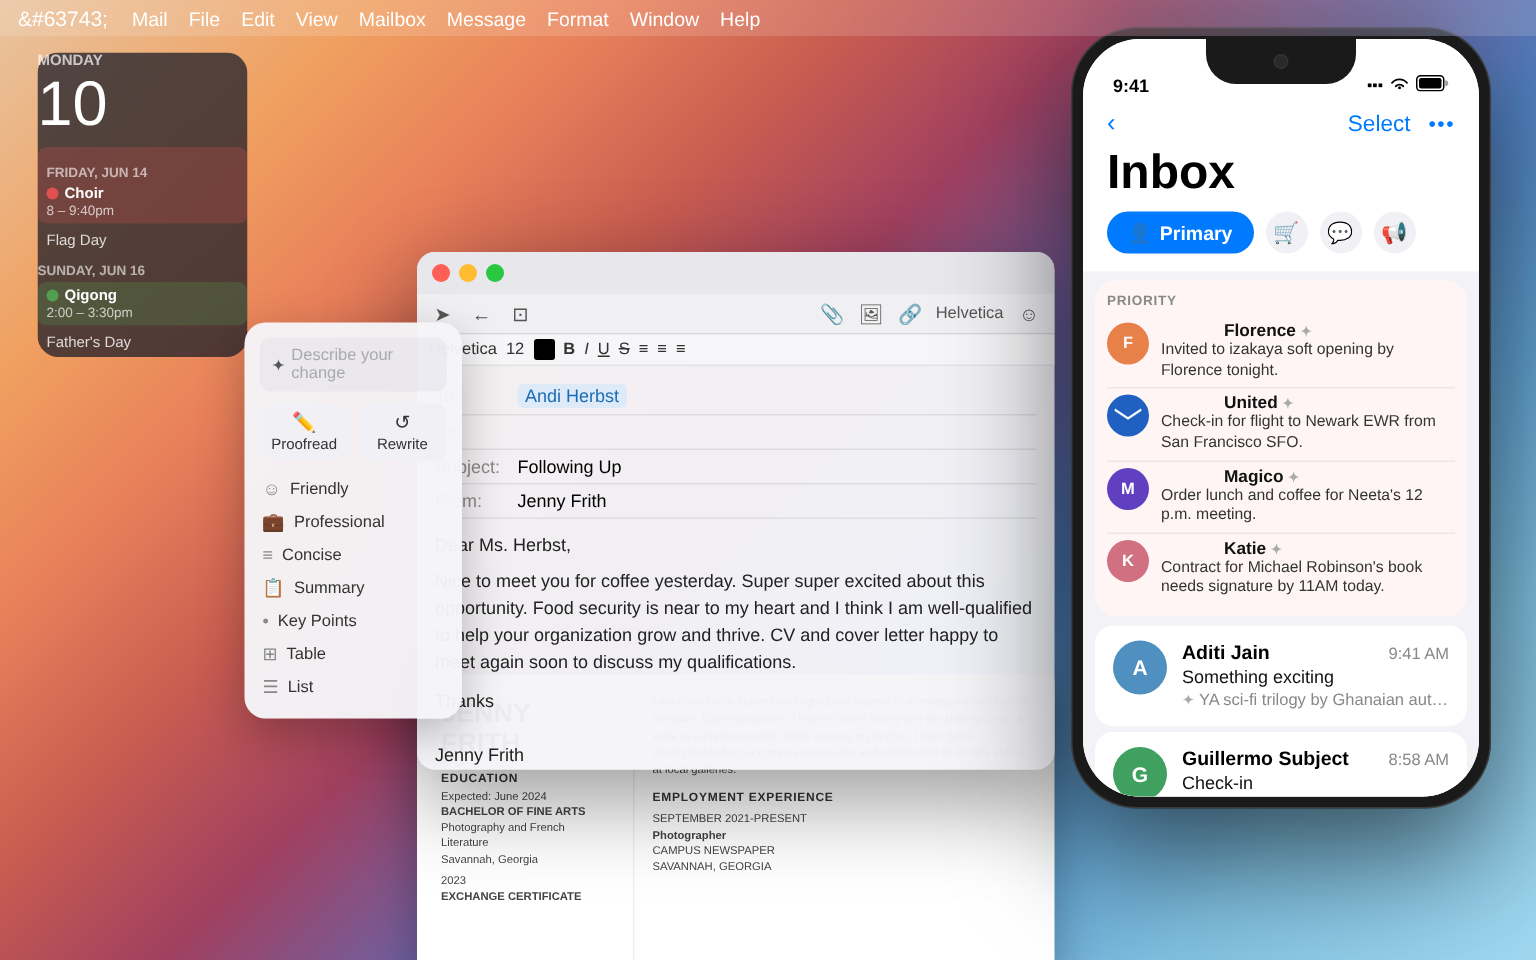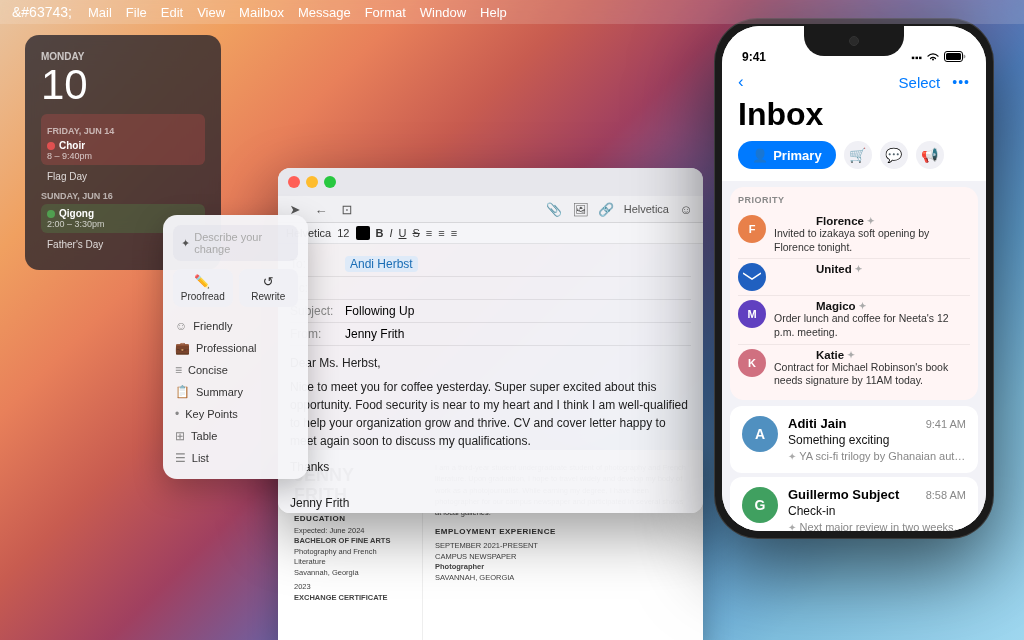--- a/index.html
+++ b/index.html
@@ -34,25 +34,25 @@
       z-index: 100;
     }
     .menubar-apple { font-size: 14px; }
     .menubar-items { display: flex; gap: 14px; font-size: 13px; }
 
     
     .calendar-widget {
       position: absolute;
       top: 35px;
       left: 25px;
-      width: 196px;
+      width: 140px;
       background: rgba(30,30,40,0.75);
       backdrop-filter: blur(20px);
       border-radius: 14px;
-      padding: 16px;
+      padding: 0;
       color: #fff;
       font-size: 11px;
     }
     .cal-day-label {
       font-size: 10px;
       font-weight: 600;
       text-transform: uppercase;
       opacity: 0.7;
       margin-bottom: 2px;
     }
@@ -605,22 +605,22 @@
       <div>Savannah, Georgia</div>
       <div style="margin-top:4px;">2023</div>
       <div style="font-weight:700;">EXCHANGE CERTIFICATE</div>
     </div>
   </div>
   <div class="resume-right">
     <p style="margin-bottom:8px;">I am a third-year student undergraduate student of photography and French literature. Upon graduation, I hope to travel widely and develop my body of work as a photojournalist. While earning my degree, I have been photographer for our campus newspaper and participated in several shows at local galleries.</p>
     <div class="resume-section-title">EMPLOYMENT EXPERIENCE</div>
     <div class="resume-entry">
       <div>SEPTEMBER 2021-PRESENT</div>
+      <div style="font-weight:700;">Photographer</div>
       <div>CAMPUS NEWSPAPER</div>
-      <div style="font-weight:700;">Photographer</div>
       <div>SAVANNAH, GEORGIA</div>
     </div>
   </div>
 </div>
 
 <div class="iphone">
   <div class="iphone-screen">
 
     <div class="iphone-notch">
       <div class="iphone-camera"></div>
@@ -689,20 +689,21 @@
             <svg width="18" height="14" viewBox="0 0 18 14" fill="none">
                 <rect width="18" height="14" rx="2" fill="#2060c0"></rect>
                 <path d="M0 3l9 6 9-6" stroke="#fff" stroke-width="1.5" fill="none"></path>
               </svg>
           </div>
           <div class="priority-content">
             <div class="priority-sender">
               <span>United</span>
               <span style="color:#aaa;font-size:9px;">✦</span>
             </div>
+            <div class="priority-msg">Check-in for flight to Newark EWR from San Francisco SFO.</div>
           </div>
         </div>
 
         <div class="priority-item">
           <div class="priority-avatar" style="background:#6040c0;">M</div>
           <div class="priority-content">
             <div class="priority-sender">
               <span>Magico</span>
               <span style="color:#aaa;font-size:9px;">✦</span>
             </div>

